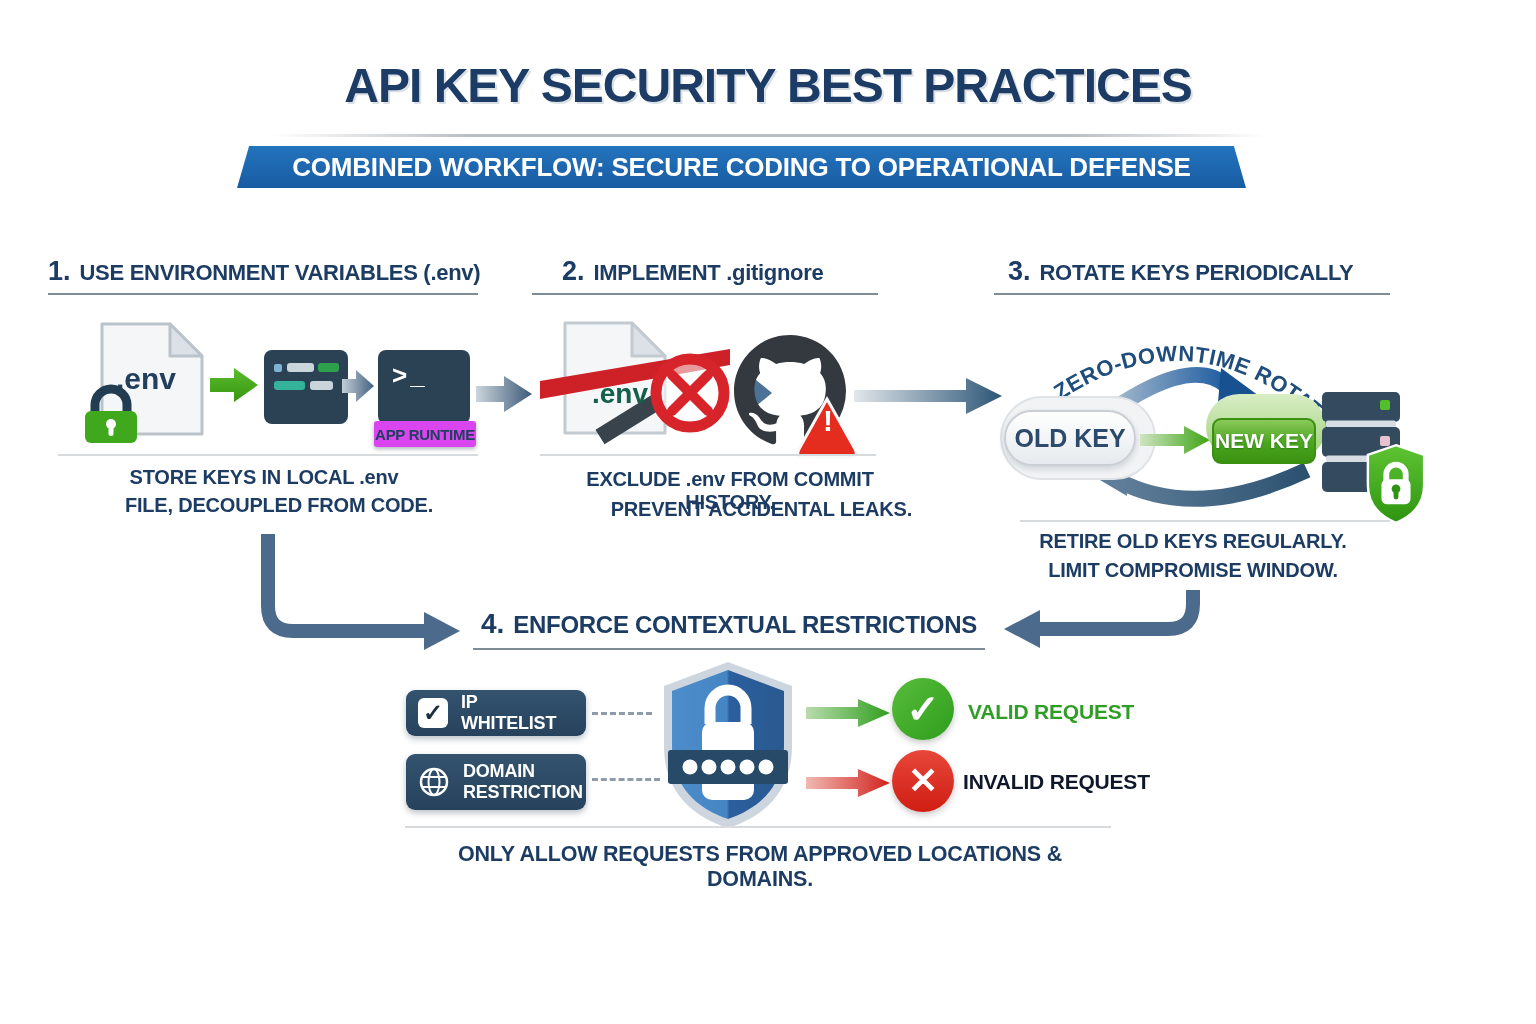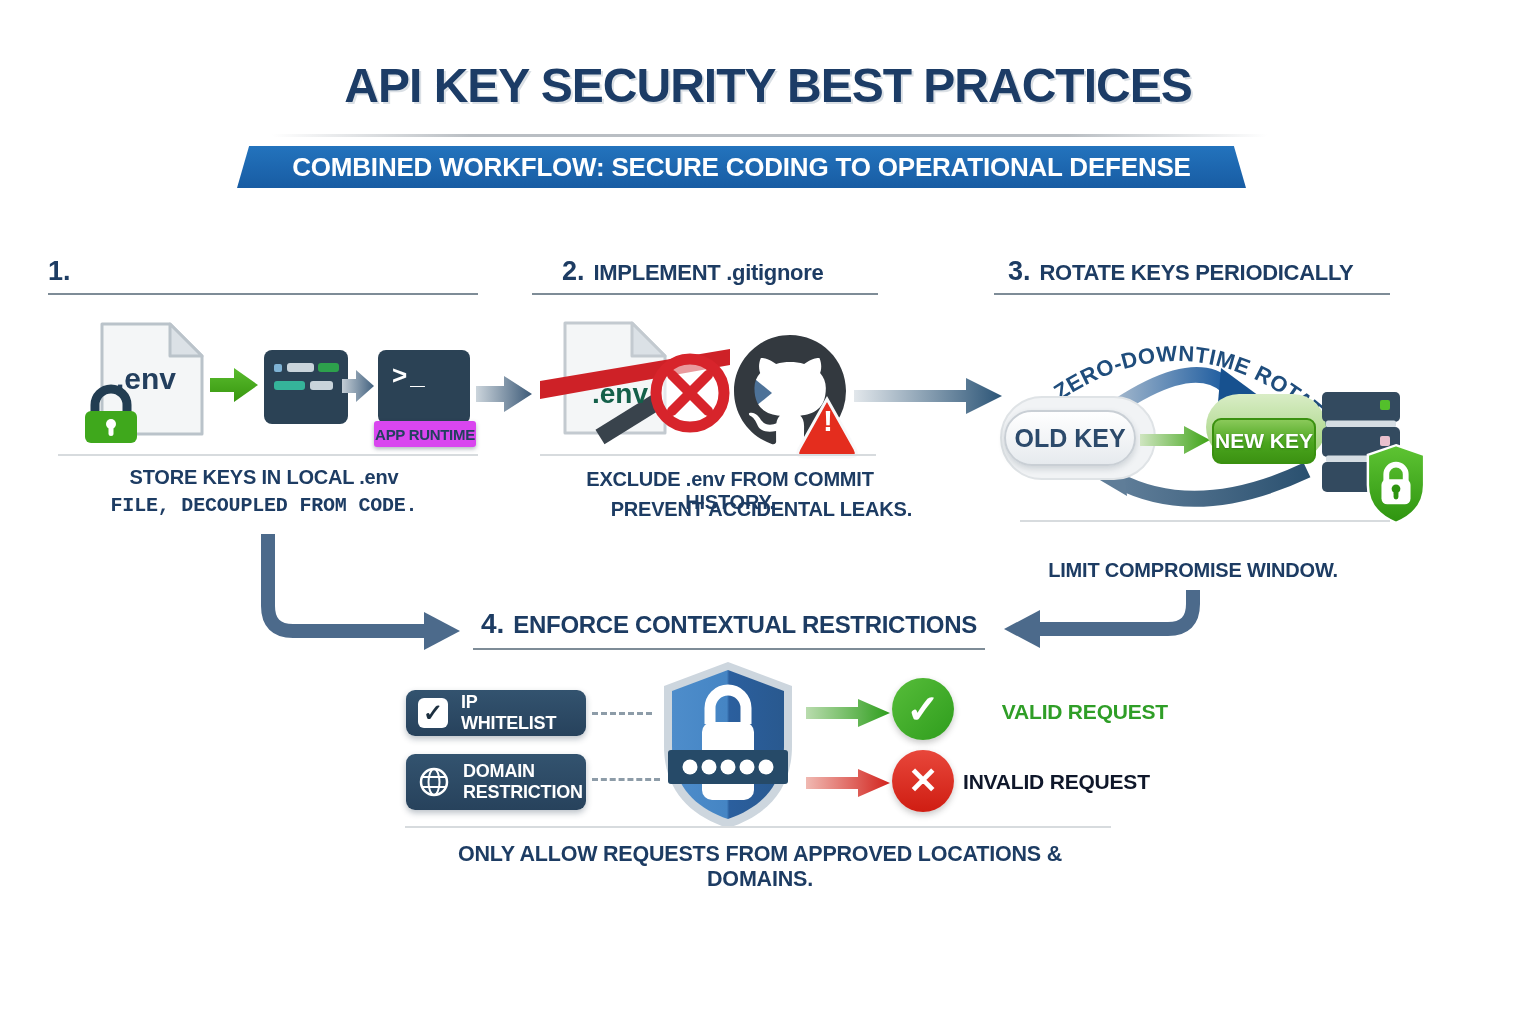--- a/index.html
+++ b/index.html
@@ -56,20 +56,21 @@
 <div class="stage">
 
   <div class="abs page-title">API KEY SECURITY BEST PRACTICES</div>
   <div class="abs title-divider"></div>
   <div class="abs ribbon">
     <span>COMBINED WORKFLOW: SECURE CODING TO OPERATIONAL DEFENSE</span>
   </div>
 
   <div class="abs hdr" style="left:48px;top:256px;">
     <span class="num">1.</span>
+    <span class="ttl">USE ENVIRONMENT VARIABLES (.env)</span>
   </div>
   <div class="abs uline" style="left:48px;top:293px;width:430px;"></div>
 
   <svg class="abs" style="left:96px;top:320px;" width="112" height="118" viewBox="0 0 112 118">
     <path d="M6 4 H74 L106 36 V114 H6 Z" fill="#f4f6f7" stroke="#bac3ca" stroke-width="3" stroke-linejoin="round"></path>
     <path d="M74 4 V36 H106 Z" fill="#dbe1e6" stroke="#bac3ca" stroke-width="3" stroke-linejoin="round"></path>
   </svg>
   <div class="abs env-label" style="left:100px;top:362px;width:92px;">.env</div>
   <svg class="abs" style="left:78px;top:382px;" width="66" height="64" viewBox="0 0 66 64">
     <path d="M17 32 v-9 a16 16 0 0 1 32 0 v9" stroke="#223d52" stroke-width="9" fill="none"></path>
@@ -105,21 +106,21 @@
   </svg>
   <svg class="abs" style="left:378px;top:350px;" width="92" height="74" viewBox="0 0 92 74">
     <rect x="0" y="0" width="92" height="74" rx="8" fill="#2b4255"></rect>
   </svg>
   <div class="abs prompt" style="left:392px;top:360px;">&gt;_</div>
   <div class="abs badge" style="left:374px;top:421px;width:102px;height:26px;">
       <span>APP RUNTIME</span>
     </div>
   <div class="abs divline" style="left:58px;top:454px;width:420px;"></div>
   <div class="abs cap" style="left:48px;top:466px;width:432px;">STORE KEYS IN LOCAL .env</div>
-  <div class="abs cap" style="left:48px;top:494px;width:432px;font-family:Liberation Mono, monospace;">FILE, DECOUPLED FROM CODE.</div>
+  <div class="abs cap" style="left:63px;top:494px;width:432px;">FILE, DECOUPLED FROM CODE.</div>
 
   <svg class="abs" style="left:476px;top:374px;" width="58" height="40" viewBox="0 0 58 40">
     <defs>
         <linearGradient id="sa2" x1="0" y1="0" x2="1" y2="0">
       <stop offset="0" stop-color="#ccd5dc"></stop>
           <stop offset="1" stop-color="#3c5a78"></stop>
         </linearGradient>
       </defs>
     <path d="M0 12 H28 V2 L56 20 L28 38 V28 H0 Z" fill="url(#sa2)"></path>
   </svg>
@@ -221,20 +222,21 @@
           <stop offset="1" stop-color="#2e9410"></stop>
         </linearGradient>
       </defs>
     <path d="M33 3 L62 13 V44 C62 64 50 76 33 83 C16 76 4 64 4 44 V13 Z" fill="url(#gs1)" stroke="#ffffff" stroke-width="2.5"></path>
     <path d="M23 40 v-7 a10 10 0 0 1 20 0 v7" stroke="#fff" stroke-width="6" fill="none"></path>
     <rect x="18" y="38" width="30" height="26" rx="6" fill="#fff"></rect>
     <circle cx="33" cy="48" r="4.5" fill="#2e9410"></circle>
     <rect x="30.5" y="50" width="5" height="9" rx="2.5" fill="#2e9410"></rect>
   </svg>
   <div class="abs divline" style="left:1020px;top:520px;width:370px;"></div>
+  <div class="abs cap" style="left:998px;top:530px;width:390px;">RETIRE OLD KEYS REGULARLY.</div>
   <div class="abs cap" style="left:998px;top:559px;width:390px;">LIMIT COMPROMISE WINDOW.</div>
 
   <svg class="abs" style="left:0;top:0;pointer-events:none;" width="1536" height="1024" viewBox="0 0 1536 1024">
     <path d="M268 534 L268 606 Q268 631 293 631 L426 631" stroke="#4c6a8b" stroke-width="14" fill="none"></path>
     <polygon points="424,612 460,631 424,650" fill="#4c6a8b"></polygon>
     <path d="M1193 590 L1193 604 Q1193 629 1168 629 L1040 629" stroke="#4c6a8b" stroke-width="14" fill="none"></path>
     <polygon points="1040,610 1004,629 1040,648" fill="#4c6a8b"></polygon>
   </svg>
 
   <div class="abs hdr hdr4" style="left:473px;top:608px;width:512px;justify-content:center;">
@@ -288,21 +290,21 @@
         <linearGradient id="g4g" x1="0" y1="0" x2="1" y2="0">
       <stop offset="0" stop-color="#b9dcae"></stop>
           <stop offset="1" stop-color="#2f9e1d"></stop>
         </linearGradient>
       </defs>
     <path d="M0 11 H52 V3 L84 17 L52 31 V23 H0 Z" fill="url(#g4g)"></path>
   </svg>
   <div class="abs circle ok" style="left:892px;top:678px;width:62px;height:62px;">
       <span>✓</span>
     </div>
-  <div class="abs vlabel ok" style="left:968px;top:700px;width:200px;text-align:right;">VALID REQUEST</div>
+  <div class="abs vlabel ok" style="left:968px;top:700px;width:200px;">VALID REQUEST</div>
 
   <svg class="abs" style="left:806px;top:766px;" width="86" height="34" viewBox="0 0 86 34">
     <defs>
         <linearGradient id="r4g" x1="0" y1="0" x2="1" y2="0">
       <stop offset="0" stop-color="#f0b9b2"></stop>
           <stop offset="1" stop-color="#d2231d"></stop>
         </linearGradient>
       </defs>
     <path d="M0 11 H52 V3 L84 17 L52 31 V23 H0 Z" fill="url(#r4g)"></path>
   </svg>

